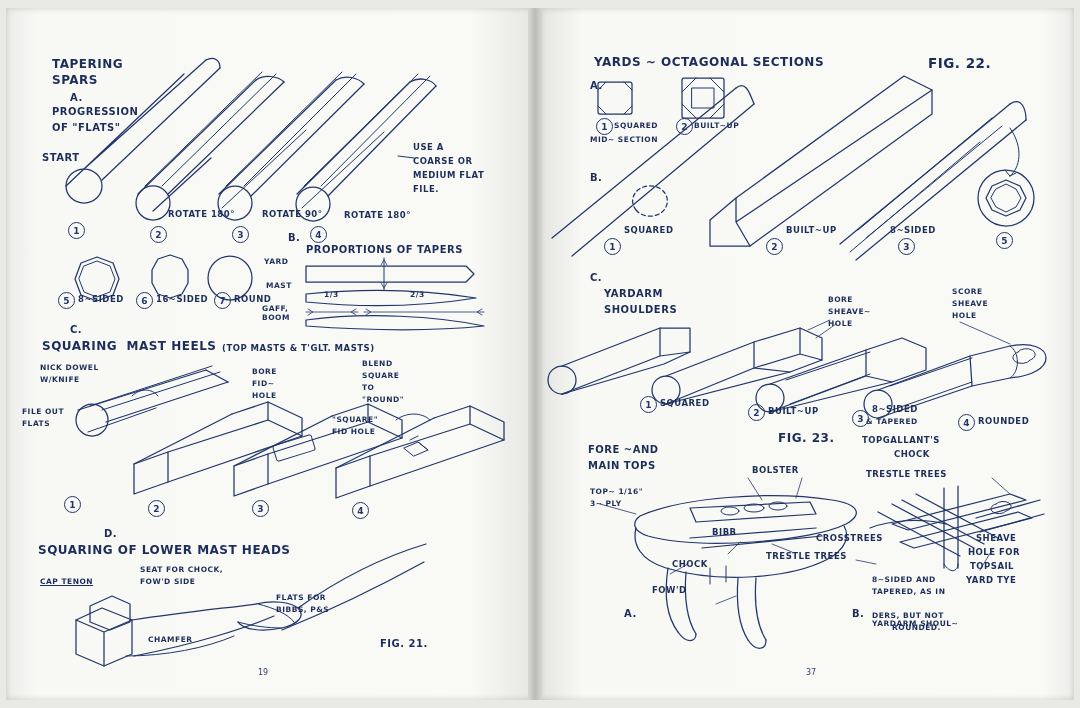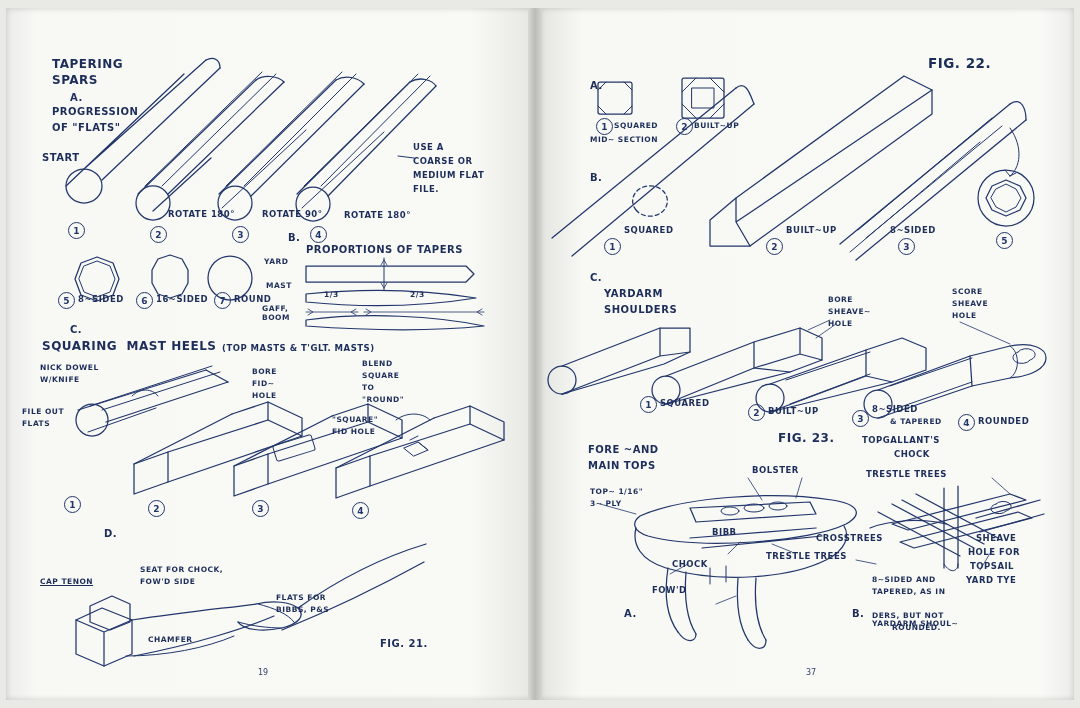--- a/index.html
+++ b/index.html
@@ -219,20 +219,21 @@
   <div class="ink hand xs" style="left:362px;top:396px;">"ROUND"</div>
   <div class="ink hand xs" style="left:332px;top:416px;">"SQUARE"</div>
   <div class="ink hand xs" style="left:332px;top:428px;">FID HOLE</div>
 
   <div class="circlenum" style="left:64px;top:496px;">1</div>
   <div class="circlenum" style="left:148px;top:500px;">2</div>
   <div class="circlenum" style="left:252px;top:500px;">3</div>
   <div class="circlenum" style="left:352px;top:502px;">4</div>
 
   <div class="ink hand" style="left:104px;top:528px;">D.</div>
+  <div class="ink hand lg" style="left:38px;top:544px;">SQUARING OF LOWER MAST HEADS</div>
   <div class="ink hand xs" style="left:40px;top:578px;text-decoration:underline;">CAP TENON</div>
   <div class="ink hand xs" style="left:140px;top:566px;">SEAT FOR CHOCK,</div>
   <div class="ink hand xs" style="left:140px;top:578px;">FOW'D SIDE</div>
   <div class="ink hand xs" style="left:276px;top:594px;">FLATS FOR</div>
   <div class="ink hand xs" style="left:276px;top:606px;">BIBBS, P&amp;S</div>
   <div class="ink hand xs" style="left:148px;top:636px;">CHAMFER</div>
   <div class="ink hand" style="left:380px;top:638px;">FIG. 21.</div>
   <div class="pagenum" style="position:absolute;left:258px;top:668px;">19</div>
 
   <svg width="534" height="692" style="left:540px;top:8px;">
@@ -321,20 +322,21 @@
 
       <path class="sthin" d="M208 470 L222 492 M262 470 L256 490"></path>
       <path class="sthin" d="M200 534 L188 546 M232 536 L252 544"></path>
       <path class="sthin" d="M148 556 L130 566"></path>
       <path class="sthin" d="M196 588 L176 596"></path>
       <path class="sthin" d="M336 556 L316 552"></path>
       <path class="sthin" d="M60 496 L96 506"></path>
     </g>
   </svg>
 
+  <div class="ink hand lg" style="left:594px;top:56px;">YARDS ~ OCTAGONAL SECTIONS</div>
   <div class="ink hand xl" style="left:928px;top:56px;">FIG. 22.</div>
   <div class="ink hand" style="left:590px;top:80px;">A.</div>
   <div class="circlenum" style="left:596px;top:118px;">1</div>
   <div class="ink hand xs" style="left:614px;top:122px;">SQUARED</div>
   <div class="ink hand xs" style="left:590px;top:136px;">MID~ SECTION</div>
   <div class="circlenum" style="left:676px;top:118px;">2</div>
   <div class="ink hand xs" style="left:694px;top:122px;">BUILT~UP</div>
 
   <div class="ink hand" style="left:590px;top:172px;">B.</div>
   <div class="circlenum" style="left:604px;top:238px;">1</div>
@@ -355,21 +357,21 @@
   <div class="ink hand xs" style="left:952px;top:288px;">SCORE</div>
   <div class="ink hand xs" style="left:952px;top:300px;">SHEAVE</div>
   <div class="ink hand xs" style="left:952px;top:312px;">HOLE</div>
 
   <div class="circlenum" style="left:640px;top:396px;">1</div>
   <div class="ink hand sm" style="left:660px;top:399px;">SQUARED</div>
   <div class="circlenum" style="left:748px;top:404px;">2</div>
   <div class="ink hand sm" style="left:768px;top:407px;">BUILT~UP</div>
   <div class="circlenum" style="left:852px;top:410px;">3</div>
   <div class="ink hand sm" style="left:872px;top:405px;">8~SIDED</div>
-  <div class="ink hand xs" style="left:866px;top:418px;margin-left:24px;">&amp; TAPERED</div>
+  <div class="ink hand xs" style="left:866px;top:418px;">&amp; TAPERED</div>
   <div class="circlenum" style="left:958px;top:414px;">4</div>
   <div class="ink hand sm" style="left:978px;top:417px;">ROUNDED</div>
 
   <div class="ink hand lg" style="left:778px;top:432px;">FIG. 23.</div>
   <div class="ink hand" style="left:588px;top:444px;">FORE ~AND</div>
   <div class="ink hand" style="left:588px;top:460px;">MAIN TOPS</div>
   <div class="ink hand xs" style="left:590px;top:488px;">TOP~ 1/16"</div>
   <div class="ink hand xs" style="left:590px;top:500px;">3~ PLY</div>
   <div class="ink hand sm" style="left:752px;top:466px;">BOLSTER</div>
   <div class="ink hand sm" style="left:712px;top:528px;">BIBB</div>

